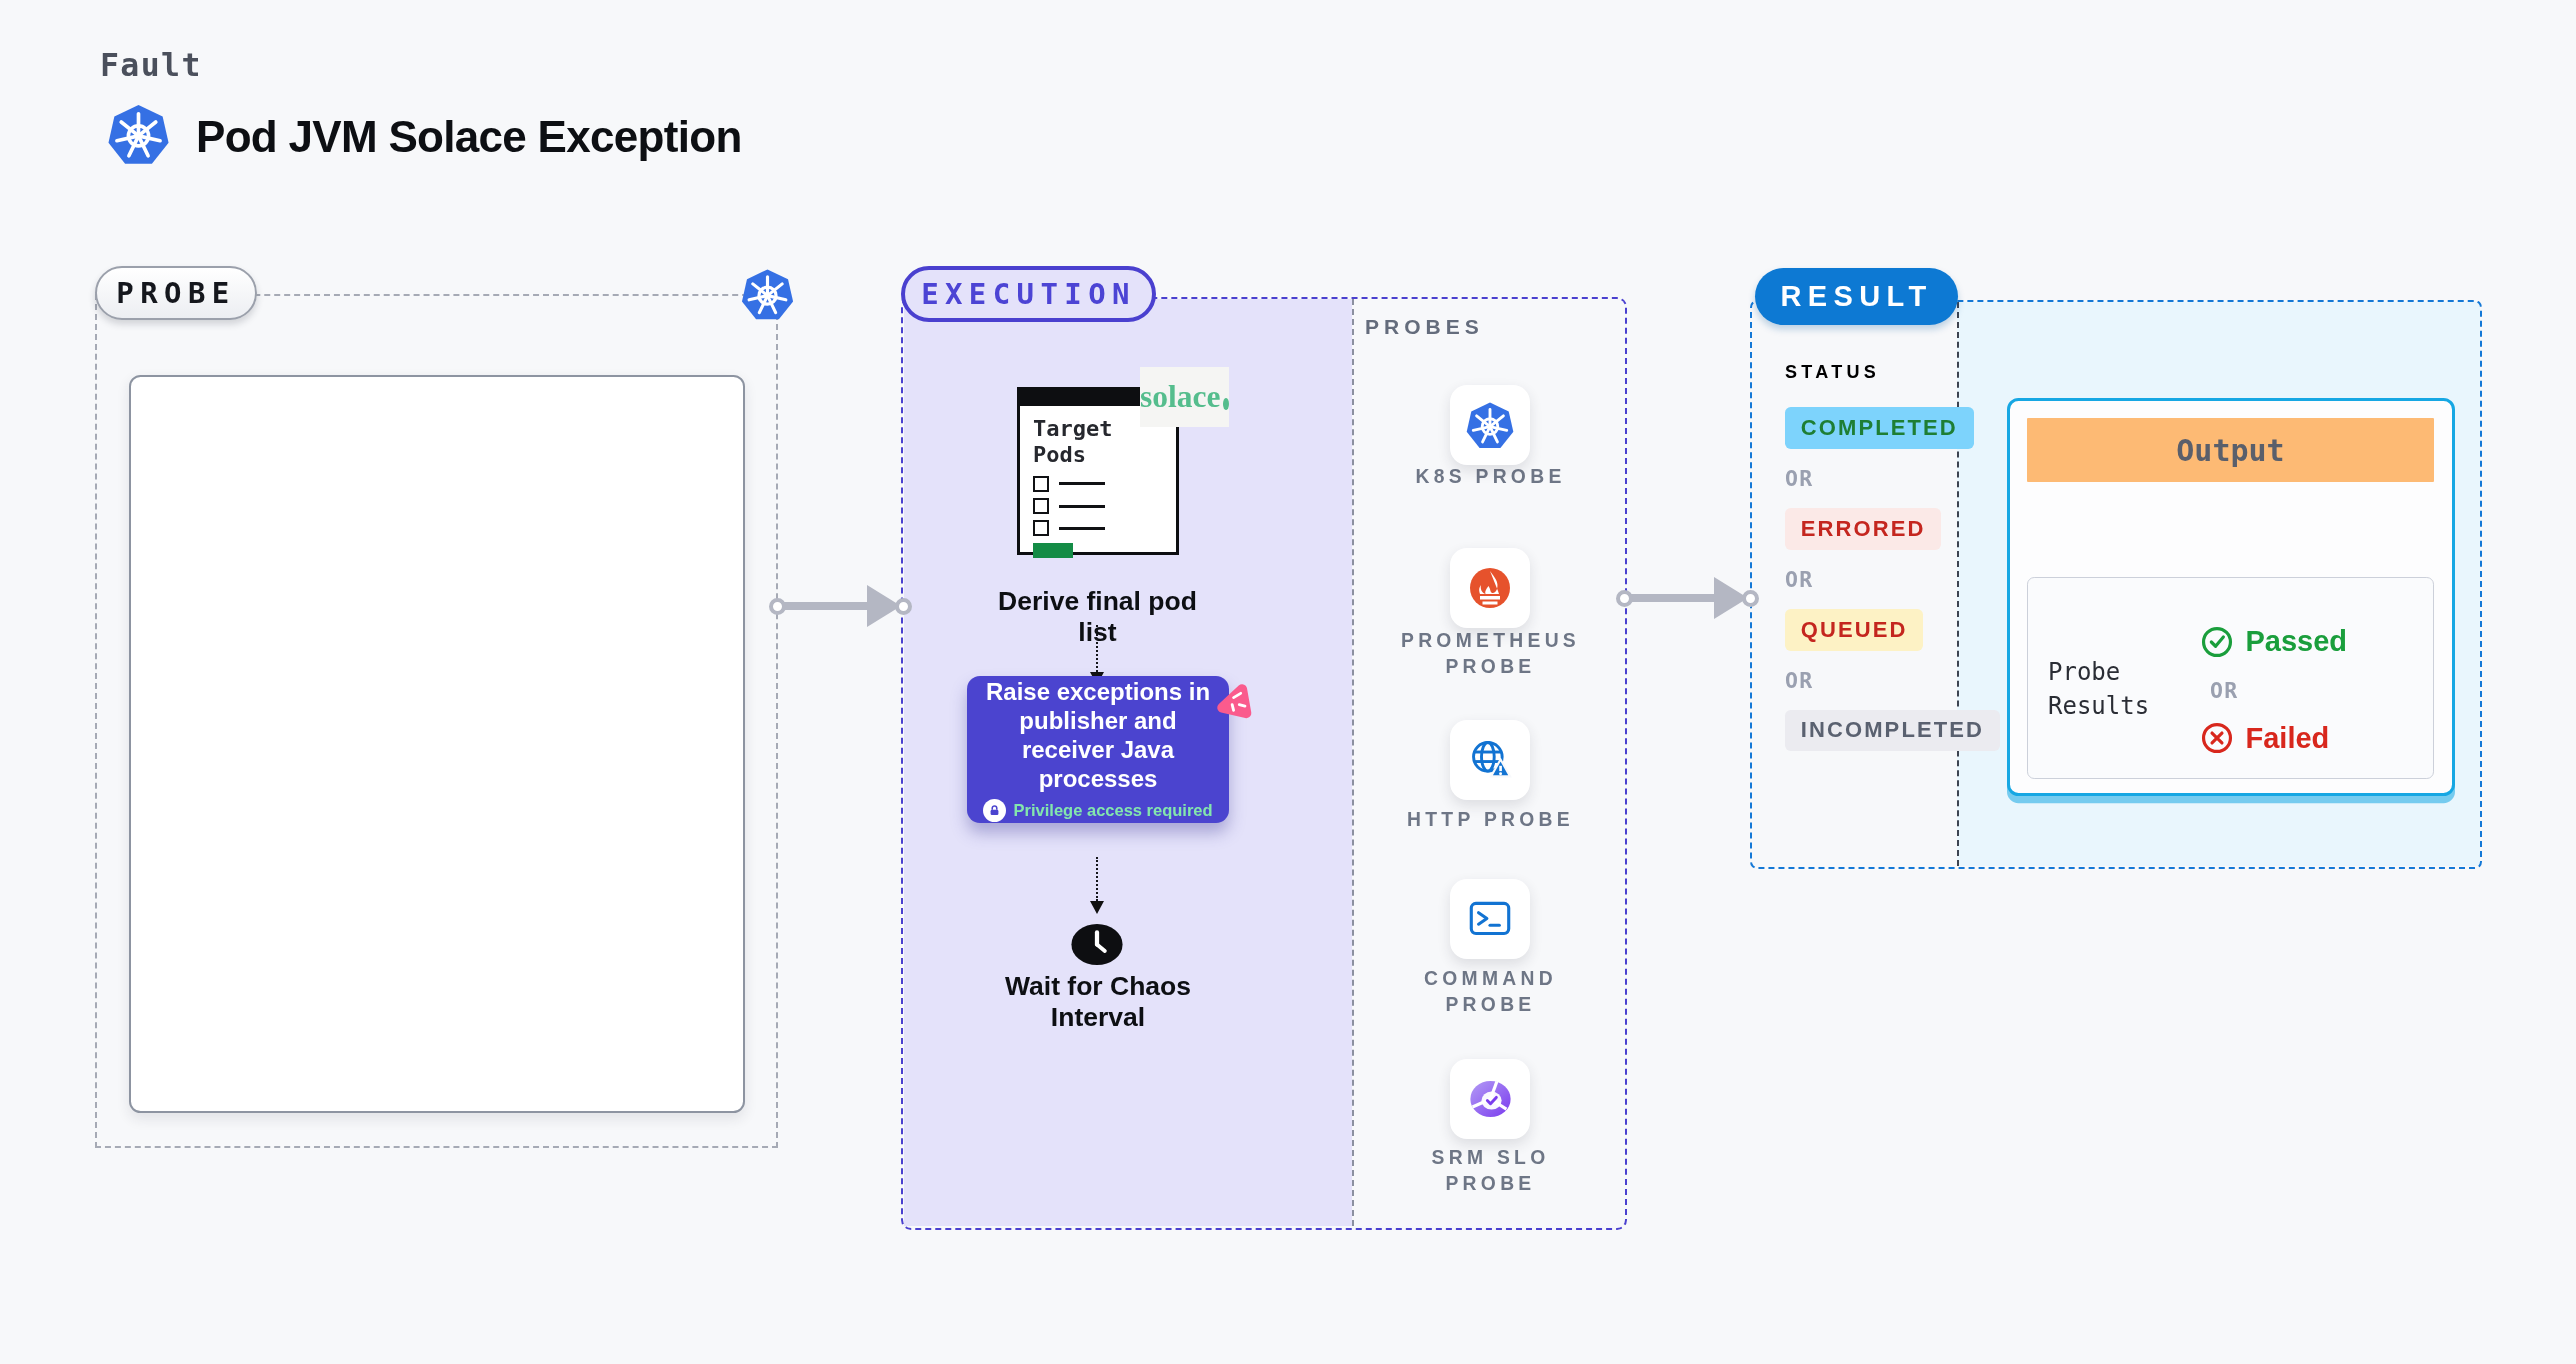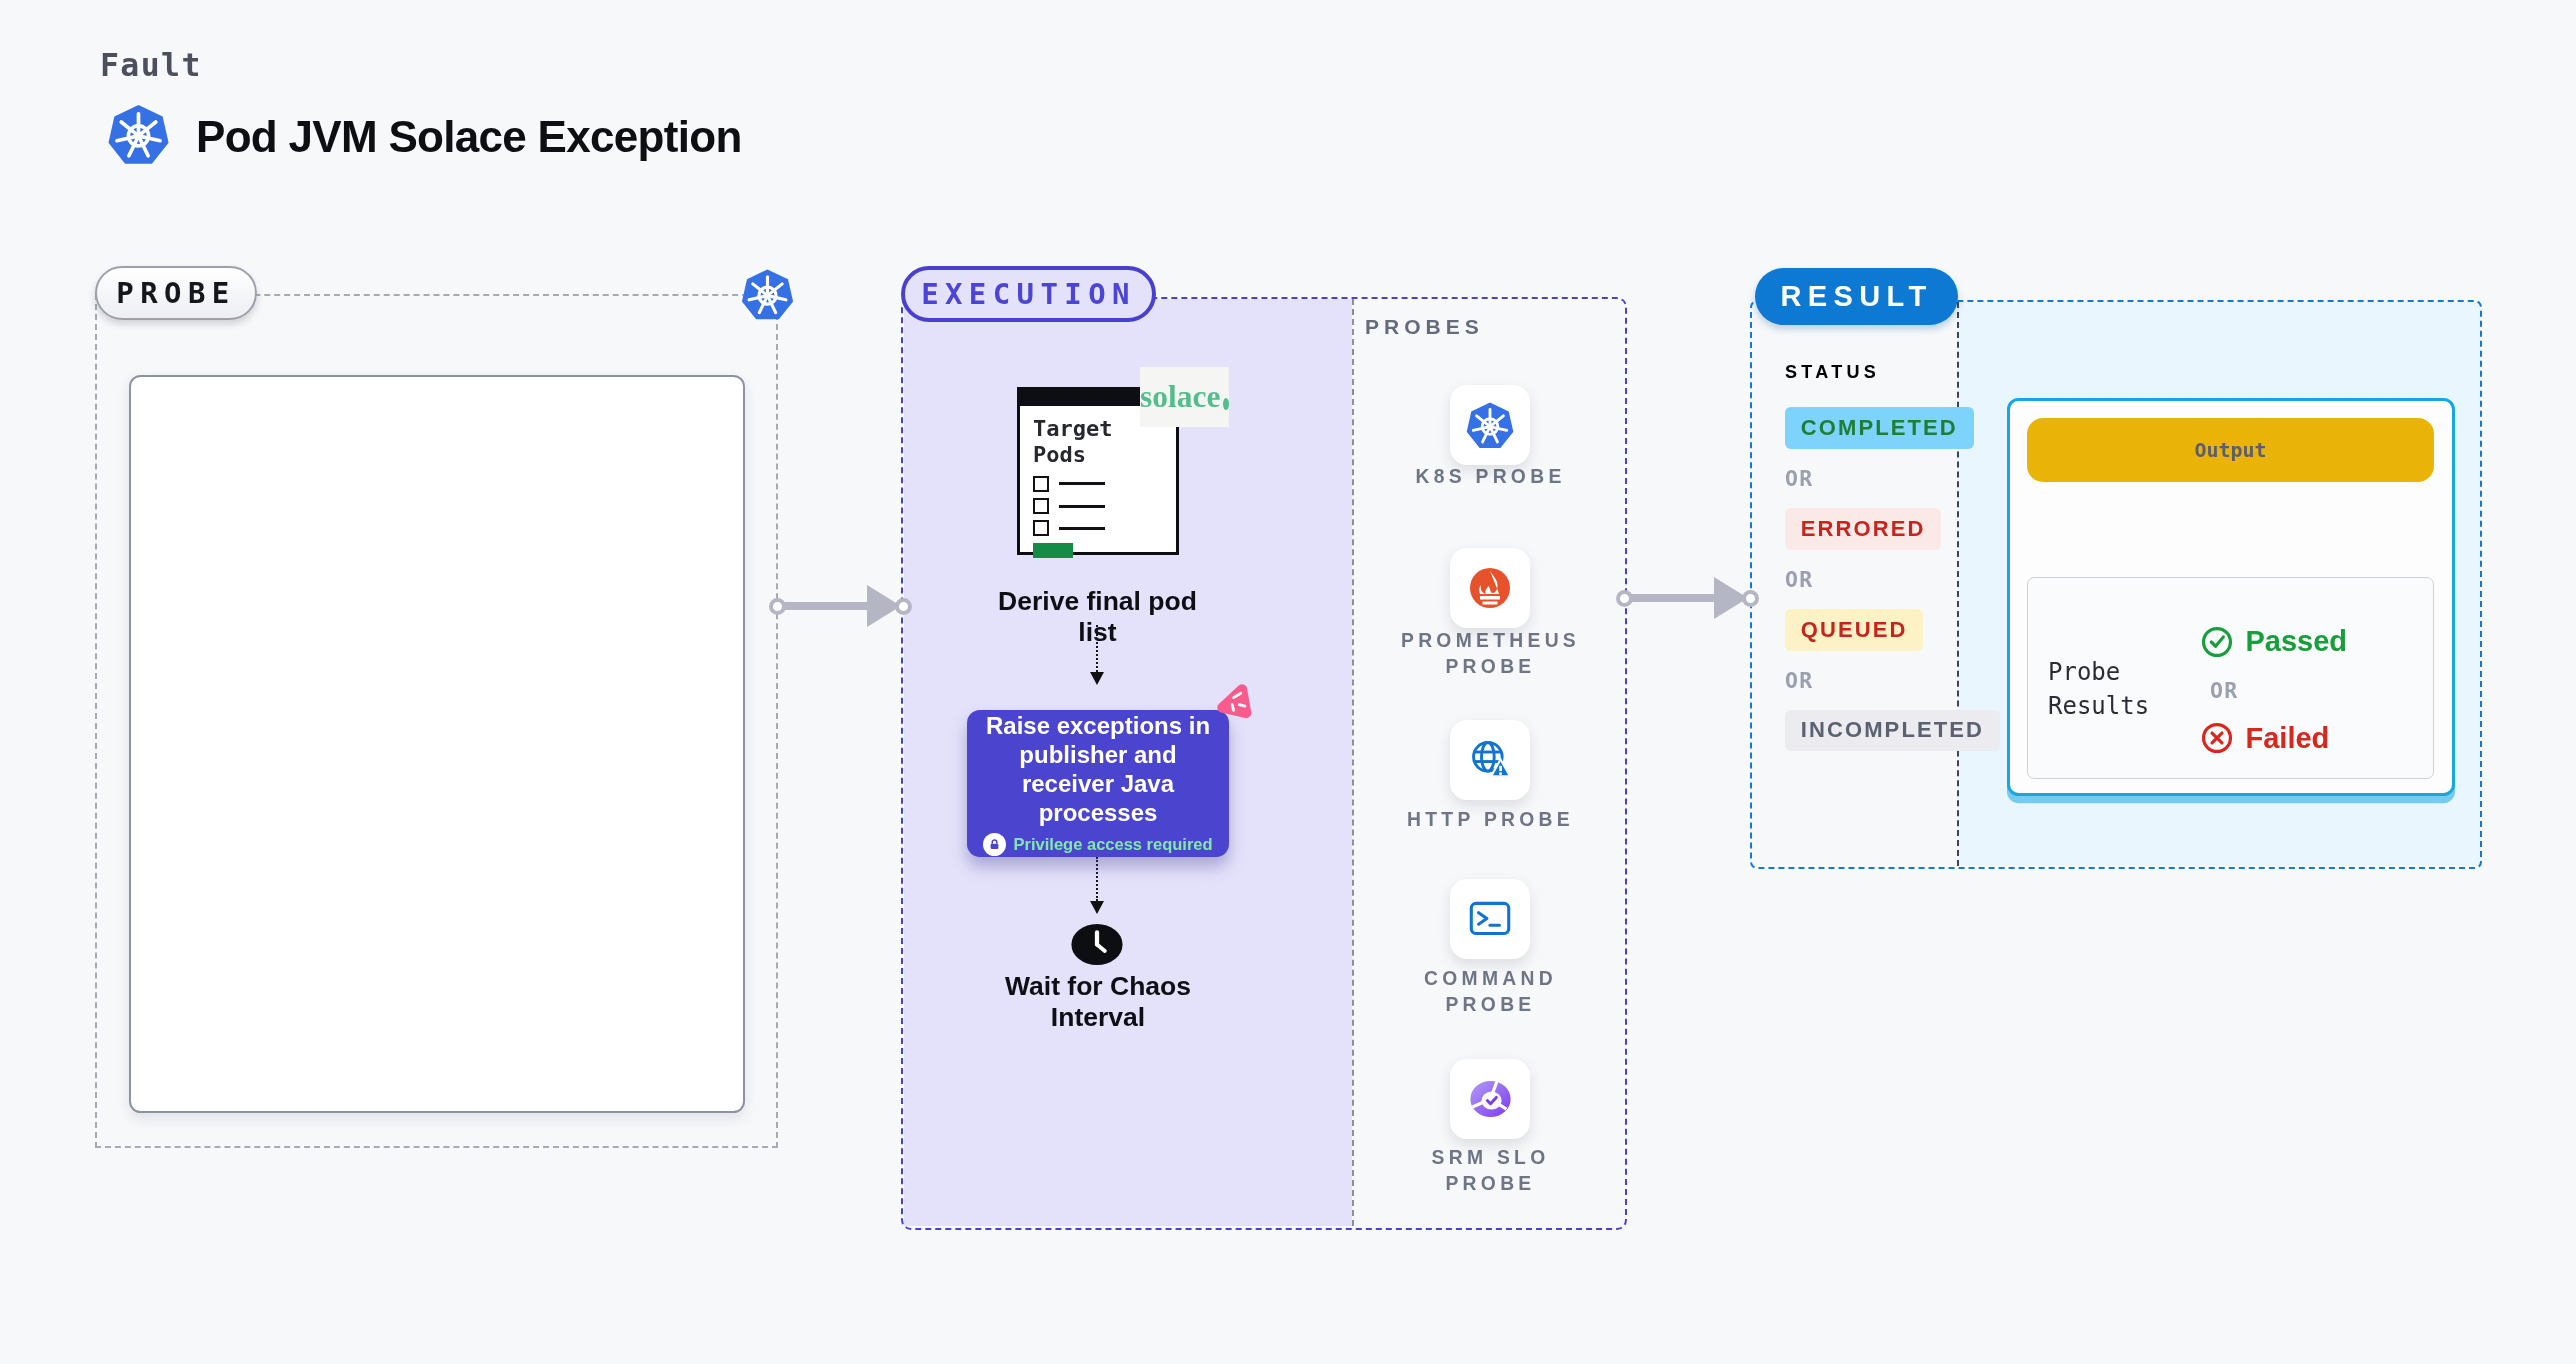--- a/index.html
+++ b/index.html
@@ -69,21 +69,21 @@
   .solace-dot { width:12px; height:12px; border-radius:50%; background:#55bd8d; margin-top:13px;}
 
   .step-label { font-size:26.5px; font-weight:bold; color:#0d0f13; text-align:center; z-index:3;}
   .derive { left:990px; top:586px; width:215px; }
 
   .vconn { width:0; border-left:2.9px dotted #14151a; z-index:3;}
   .vhead { width:0; height:0; border-top:13px solid #111; border-left:7.2px solid transparent; border-right:7.2px solid transparent; z-index:3;}
   .conn1 { left:1096px; top:625px; height:47px; } .conn1h { left:1090px; top:672px; }
   .conn2 { left:1096px; top:857px; height:44px; } .conn2h { left:1090px; top:901px; }
 
-  .raise-box { left:967px; top:710px; width:262px; height:147px; background:#4b44cf; border-radius:13px; z-index:4;
+  .raise-box { left:967px; top:676px; width:262px; height:147px; background:#4b44cf; border-radius:13px; z-index:4;
                display:flex; flex-direction:column; align-items:center; justify-content:center;
                box-shadow:0 10px 15.8px rgba(60,58,150,.35);}
   .raise-text { width:236px; text-align:center; color:#ffffff; font-size:24px; font-weight:bold; line-height:1.22; }
   .priv { display:flex; align-items:center; gap:7.2px; margin-top:5.7px;}
   .priv-circle { width:23px; height:23px; border-radius:50%; background:#ffffff; display:flex; align-items:center; justify-content:center; flex:none;}
   .priv-text { color:#86efac; font-size:16.5px; font-weight:bold; opacity:.95;}
   .chaos-badge { left:1212px; top:682px; width:46px; height:44px; z-index:5;}
 
   .clock { left:1070px; top:923px; width:54px; height:43px; z-index:3;}
   .wait { left:996px; top:971px; width:204px; }
@@ -103,22 +103,22 @@
   .status-title { font-size:18px; font-weight:bold; letter-spacing:4.3px; color:#000000; margin-bottom:7.2px;}
   .sbadge { font-size:22px; font-weight:bold; letter-spacing:2.1px; padding:7.9px 15.8px; border-radius:5.7px; white-space:nowrap;}
   .s-completed { color:#1e7e34; background:#7dd3fc; }
   .s-errored { color:#c4261f; background:#fbe9e7; }
   .s-queued { color:#c4261f; background:#fdf2c5; }
   .s-incompleted { color:#5a6170; background:#ebebf0; }
   .or { font-size:21.5px; color:#9aa0b0; font-weight:bold; letter-spacing:1.4px;}
 
   .output-card { left:2007px; top:398px; width:448px; height:398px; background:#fdfdfe; border:3.6px solid #16a7e3;
                  border-radius:11.5px; z-index:4; box-shadow:0 7.2px 0 rgba(22,167,227,.55);}
-  .out-header { position:absolute; left:17px; top:17px; width:407px; height:64px; background:#eab308; border-radius:16px;
-                display:flex; align-items:center; justify-content:center; font-size:20px; color:#5a5f6b; font-weight:bold;}
+  .out-header { position:absolute; left:17px; top:17px; width:407px; height:64px; background:#fdba74; border-radius:1px;
+                display:flex; align-items:center; justify-content:center; font-size:30px; color:#5a5f6b; font-weight:bold;}
   .out-row { position:absolute; left:17px; width:407px; background:#fafbfd; border:1.4px solid #ccd0da; border-radius:7.2px; display:flex;}
   .out-metrics { top:99px; height:60px; align-items:center;}
   .out-results { top:176px; height:202px; align-items:center;}
   .out-lbl { width:172px; padding-left:20px; font-size:24px; color:#2a2d35; line-height:1.4; flex:none;}
   .out-val { font-size:24px; color:#3c38e6; }
   .pr-col { display:flex; flex-direction:column; gap:18.6px; padding-top:24px;}
   .pf-row { display:flex; align-items:center; gap:11.5px; }
   .passed { color:#1a9e3c; font-size:29px; font-weight:bold;}
   .failed { color:#d8271d; font-size:29px; font-weight:bold;}
 </style>

